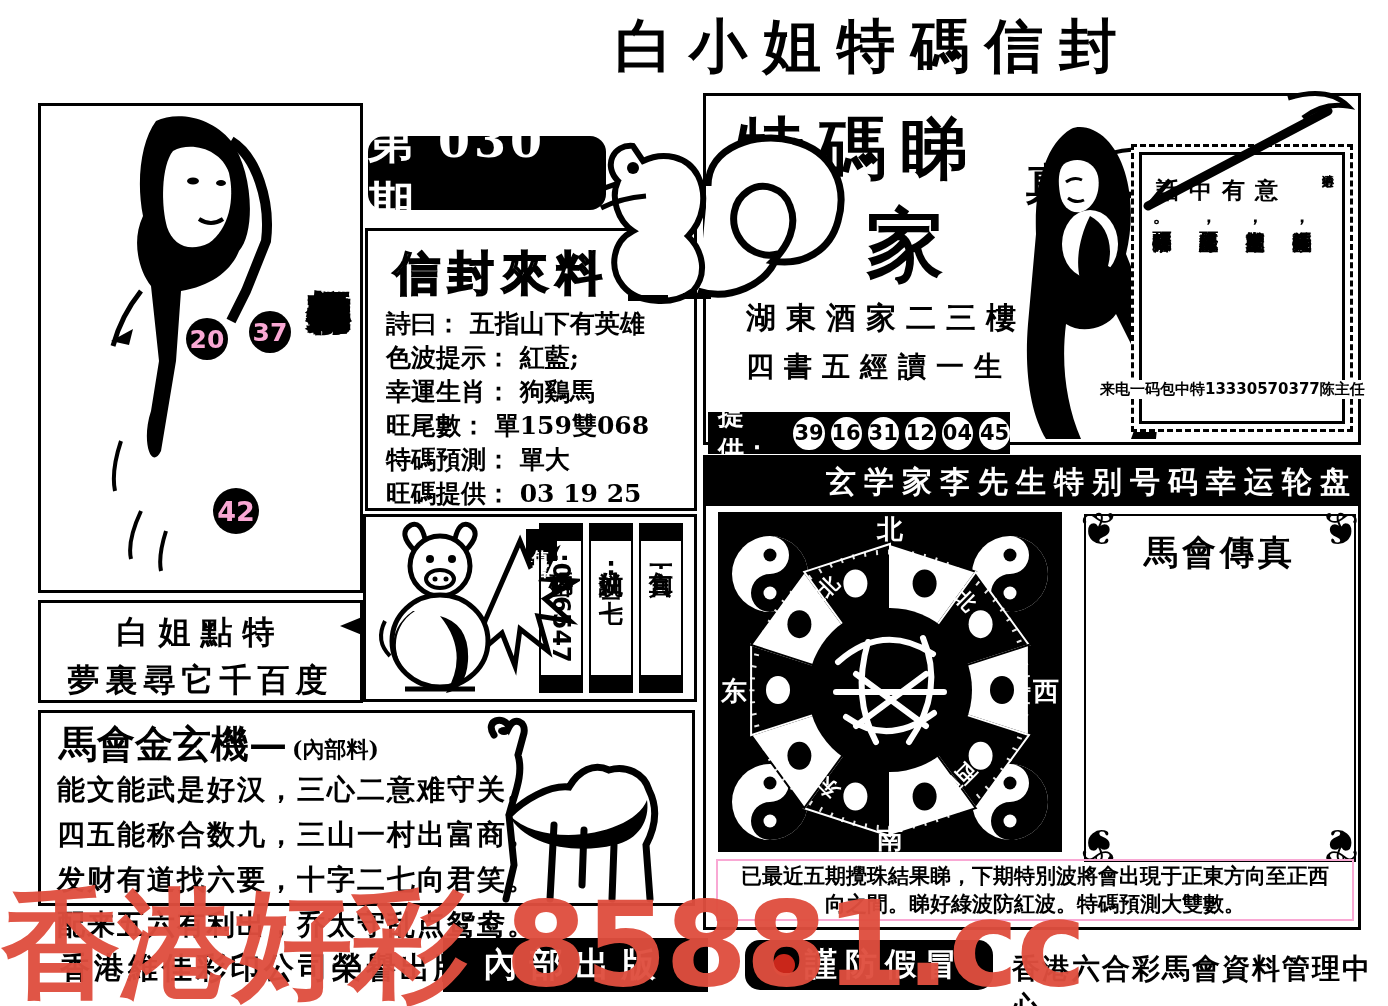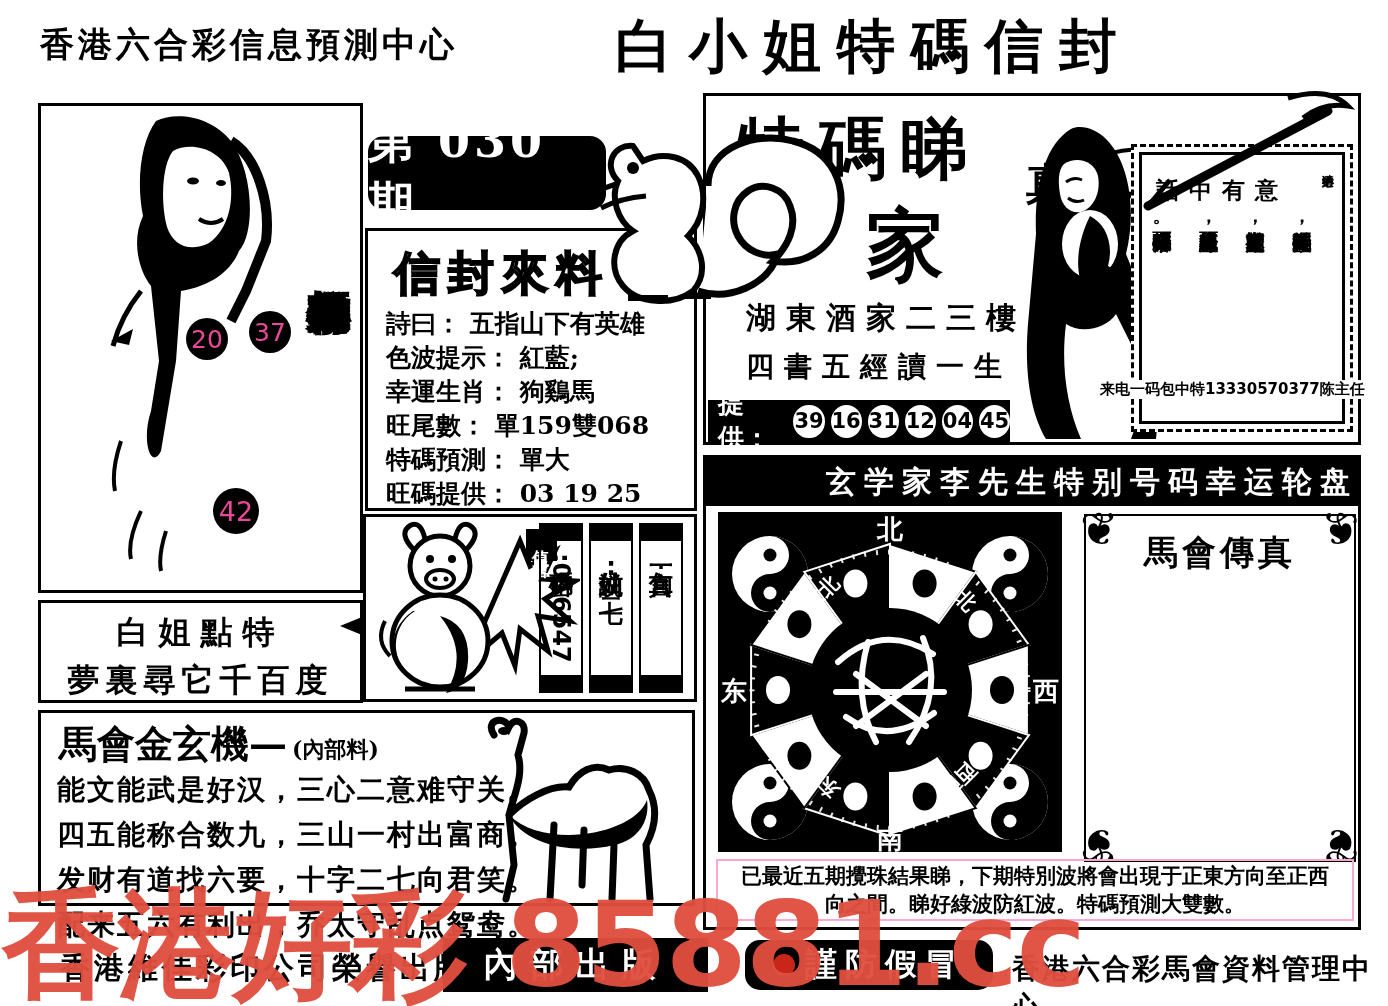--- a/index.html
+++ b/index.html
@@ -3,41 +3,40 @@
 <meta charset="utf-8">
 <style>
   html,body{margin:0;padding:0;background:#888;}
   #page{position:relative;width:1388px;height:1006px;background:#fff;overflow:hidden;
         font-family:"DejaVu Sans","Liberation Sans",sans-serif;color:#000;}
   .abs{position:absolute;}
   .cal{font-family:"DejaVu Serif","Liberation Serif",serif;font-weight:bold;}
   .box{position:absolute;border:3px solid #000;background:#fff;box-sizing:border-box;}
   .vtext{writing-mode:vertical-rl;text-orientation:upright;}
   .hollow{color:#fff;-webkit-text-stroke:2px #000;text-shadow:0 0 1px #000;}
-  .ball{display:flex;align-items:center;justify-content:center;background:#000;color:#ec4899;
-        border-radius:50%;font-weight:normal;}
+  .ball{display:flex;align-items:center;justify-content:center;background:#000;color:#f9a8d4;
+        border-radius:50%;font-weight:bold;}
   .provide-num{display:inline-flex;width:34px;height:34px;border-radius:50%;background:#fff;color:#000;
         align-items:center;justify-content:center;font-weight:bold;font-size:22px;margin-left:8px;}
   .stamp-outer{position:absolute;border:3px dashed #000;background:#fff;padding:5px;box-sizing:border-box;}
   .stamp-inner{border:3px solid #000;width:100%;height:100%;box-sizing:border-box;position:relative;background:#fff;}
   .oracle-col{position:relative;writing-mode:vertical-rl;text-orientation:upright;font-weight:bold;
         font-size:24px;padding:30px 4px 26px 4px;margin:0 3px;border-left:2px solid #000;border-right:2px solid #000;}
   .oracle-col:before,.oracle-col:after{content:"";position:absolute;left:-2px;right:-2px;height:18px;background:#000;}
   .oracle-col:before{top:0;} .oracle-col:after{bottom:0;}
   .flourish{position:absolute;font-size:46px;line-height:1;color:#000;}
   .wm{position:absolute;font-weight:bold;color:#df4f3f;opacity:.96;white-space:nowrap;z-index:50;
       font-family:"DejaVu Sans","Liberation Sans",sans-serif;}
   svg text{font-family:"DejaVu Sans","Liberation Sans",sans-serif;}
 </style>
 </head>
 <body>
 
 <div id="page">
 
-  <div class="abs cal" style="left:40px;top:22px;font-size:34px;letter-spacing:4px;">香港六合彩信息預測中心</div>
   <div class="abs cal" style="left:615px;top:8px;font-size:58px;letter-spacing:16px;">白小姐特碼信封</div>
 
   <div class="box" style="left:38px;top:103px;width:325px;height:490px;">
 
     <svg class="abs" style="left:40px;top:5px;" width="250" height="470" viewBox="0 0 250 470">
       <path d="M75,10 C60,30 55,70 62,105 C50,130 58,160 70,175 L78,250 L70,300 C60,330 70,360 80,340 L95,250 L100,180 C130,175 150,160 158,140 C175,120 172,60 150,30 C130,5 95,0 75,10 Z" fill="#000"></path>
       <path d="M92,40 C110,30 140,38 148,62 C154,88 148,118 128,132 C108,142 92,134 86,116 C80,95 80,55 92,40 Z" fill="#fff"></path>
       <ellipse cx="112" cy="70" rx="6" ry="3.5" fill="#000"></ellipse>
       <ellipse cx="140" cy="72" rx="5" ry="3" fill="#000"></ellipse>
       <path d="M118,108 q12,8 24,0" stroke="#000" stroke-width="4" fill="none"></path>
@@ -139,21 +138,21 @@
     <div class="abs cal" style="left:30px;top:8px;font-size:68px;letter-spacing:14px;">特碼睇</div>
     <div class="abs cal" style="left:320px;top:60px;font-size:42px;">真</div>
     <svg class="abs" style="left:370px;top:42px;" width="140" height="70" viewBox="0 0 140 70">
       <ellipse cx="70" cy="35" rx="62" ry="24" fill="none" stroke="#000" stroke-width="4"></ellipse>
       <path d="M20,48 q50,20 100,-10" fill="none" stroke="#000" stroke-width="4"></path>
     </svg>
     <div class="abs cal" style="left:160px;top:98px;font-size:78px;">家</div>
     <div class="abs cal" style="left:40px;top:202px;font-size:30px;letter-spacing:10px;">湖東酒家二三樓</div>
     <div class="abs cal" style="left:40px;top:252px;font-size:28px;letter-spacing:10px;">四書五經讀一生</div>
 
-    <div class="abs" style="left:2px;top:304px;width:292px;height:42px;background:#000;display:flex;align-items:center;padding-left:10px;">
+    <div class="abs" style="left:2px;top:316px;width:292px;height:42px;background:#000;display:flex;align-items:center;padding-left:10px;">
       <span class="cal" style="color:#fff;font-size:26px;">提供：</span>
       <span class="provide-num" style="margin-left:2px;width:33px;height:33px;font-size:21px;">39</span>
       <span class="provide-num" style="margin-left:6px;width:33px;height:33px;font-size:21px;">16</span>
       <span class="provide-num" style="margin-left:6px;width:33px;height:33px;font-size:21px;">31</span>
       <span class="provide-num" style="margin-left:6px;width:33px;height:33px;font-size:21px;">12</span>
       <span class="provide-num" style="margin-left:6px;width:33px;height:33px;font-size:21px;">04</span>
       <span class="provide-num" style="margin-left:6px;width:33px;height:33px;font-size:21px;">45</span>
     </div>
 
     <svg class="abs" style="left:280px;top:28px;" width="175" height="320" viewBox="0 0 175 320">

